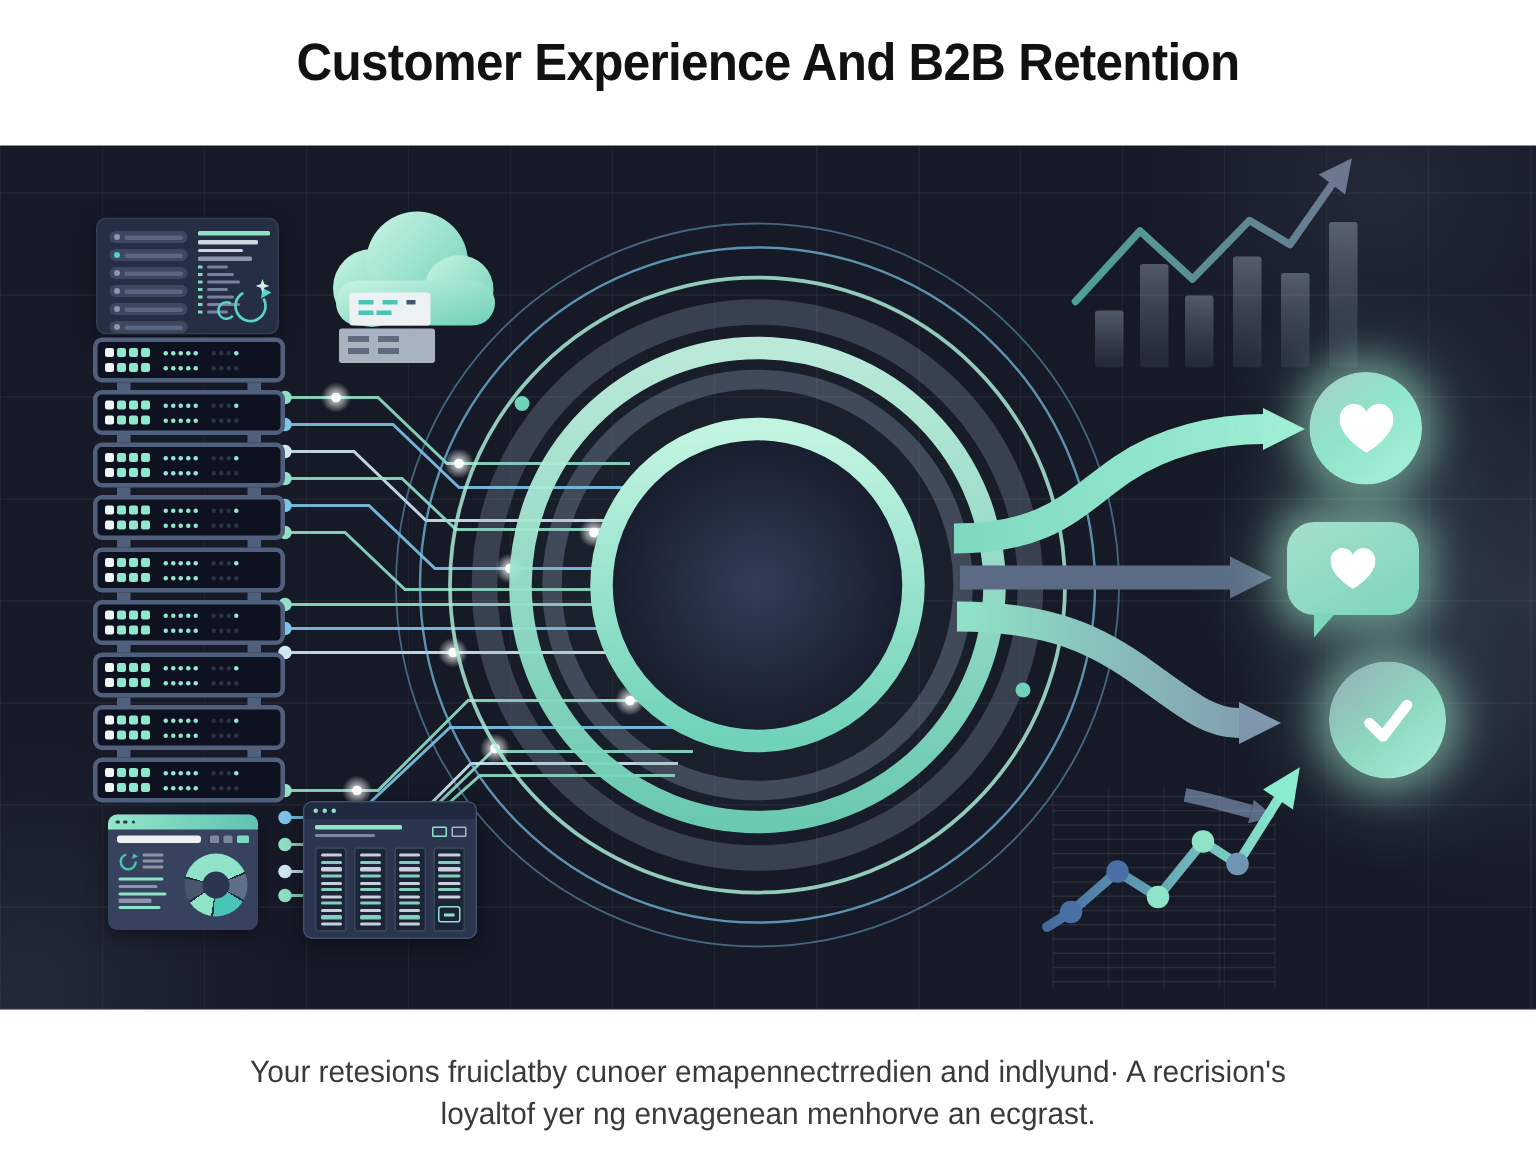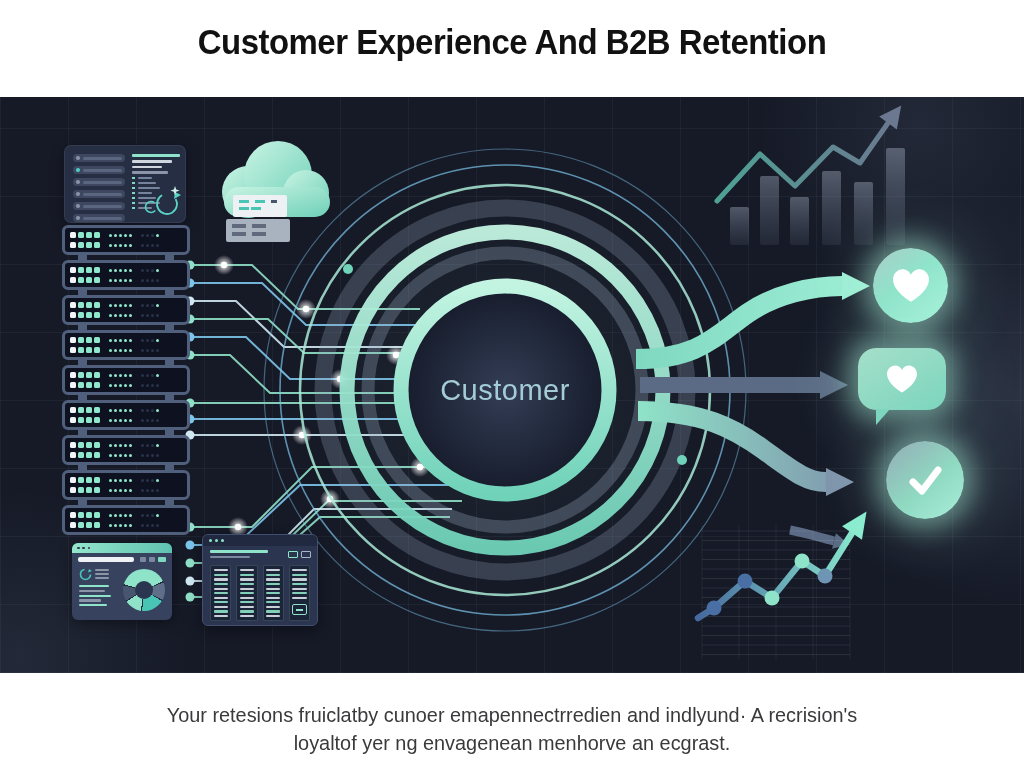--- a/index.html
+++ b/index.html
@@ -833,21 +833,20 @@
         <path fill="#ffffff" d="M16 29 C 16 29 0 20 0 9 C0 4 4 0 8.5 0 C12 0 15 2.2 16 5 C17 2.2 20 0 23.5 0 C28 0 32 4 32 9 C32 20 16 29 16 29 Z"></path>
       </svg>
     </div>
     <div class="badge" id="badge-check">
       <svg width="42" height="42" viewBox="0 0 42 42">
         <polyline points="9,23 18,32 34,11" fill="none" stroke="#ffffff" stroke-width="7" stroke-linecap="round" stroke-linejoin="round"></polyline>
       </svg>
     </div>
 
     <div id="hub-text">
-      <div class="hub-l1">Customer</div>
     </div>
   </div>
 
   <div class="caption">
     <div>Your retesions fruiclatby cunoer emapennectrredien and indlyund· A recrision's</div>
     <div>loyaltof yer ng envagenean menhorve an ecgrast.</div>
   </div>
 </div>
 
 </body></html>

